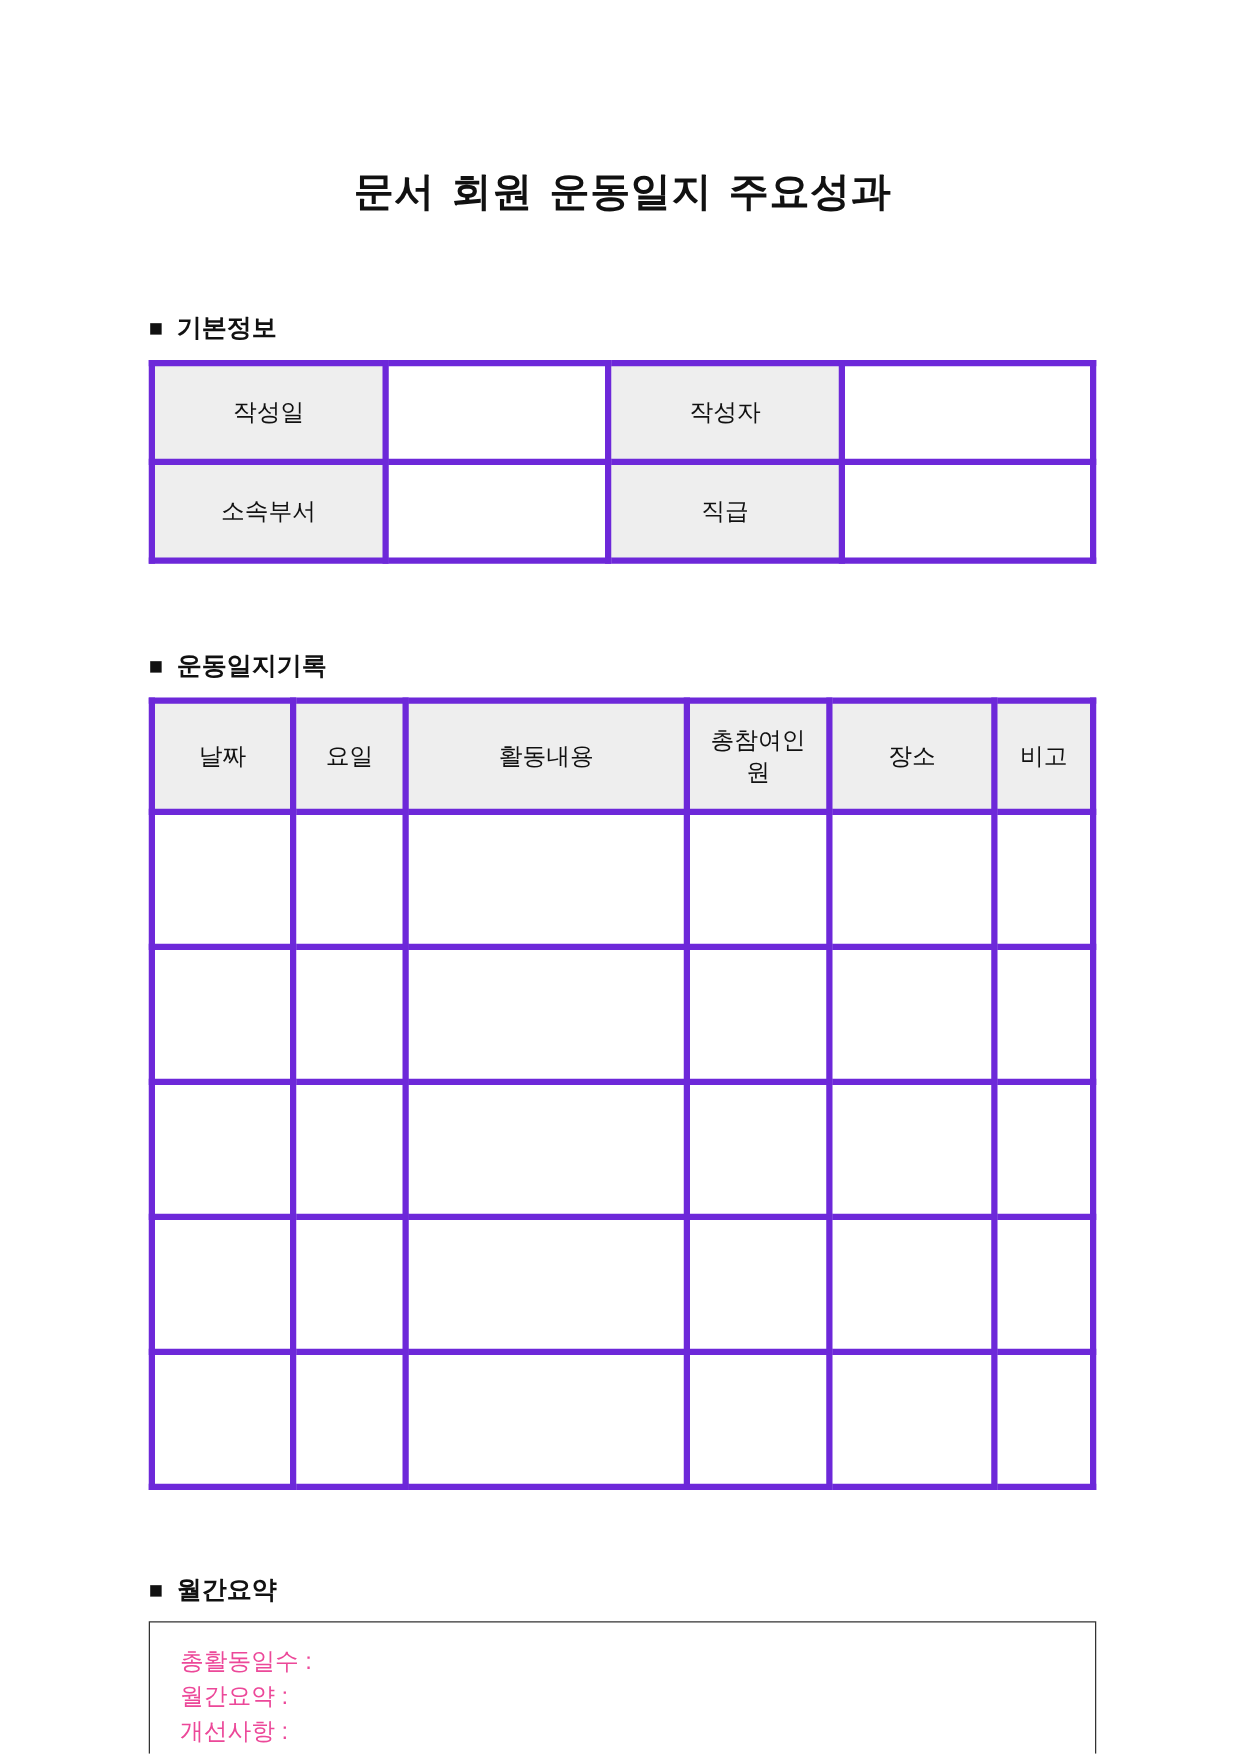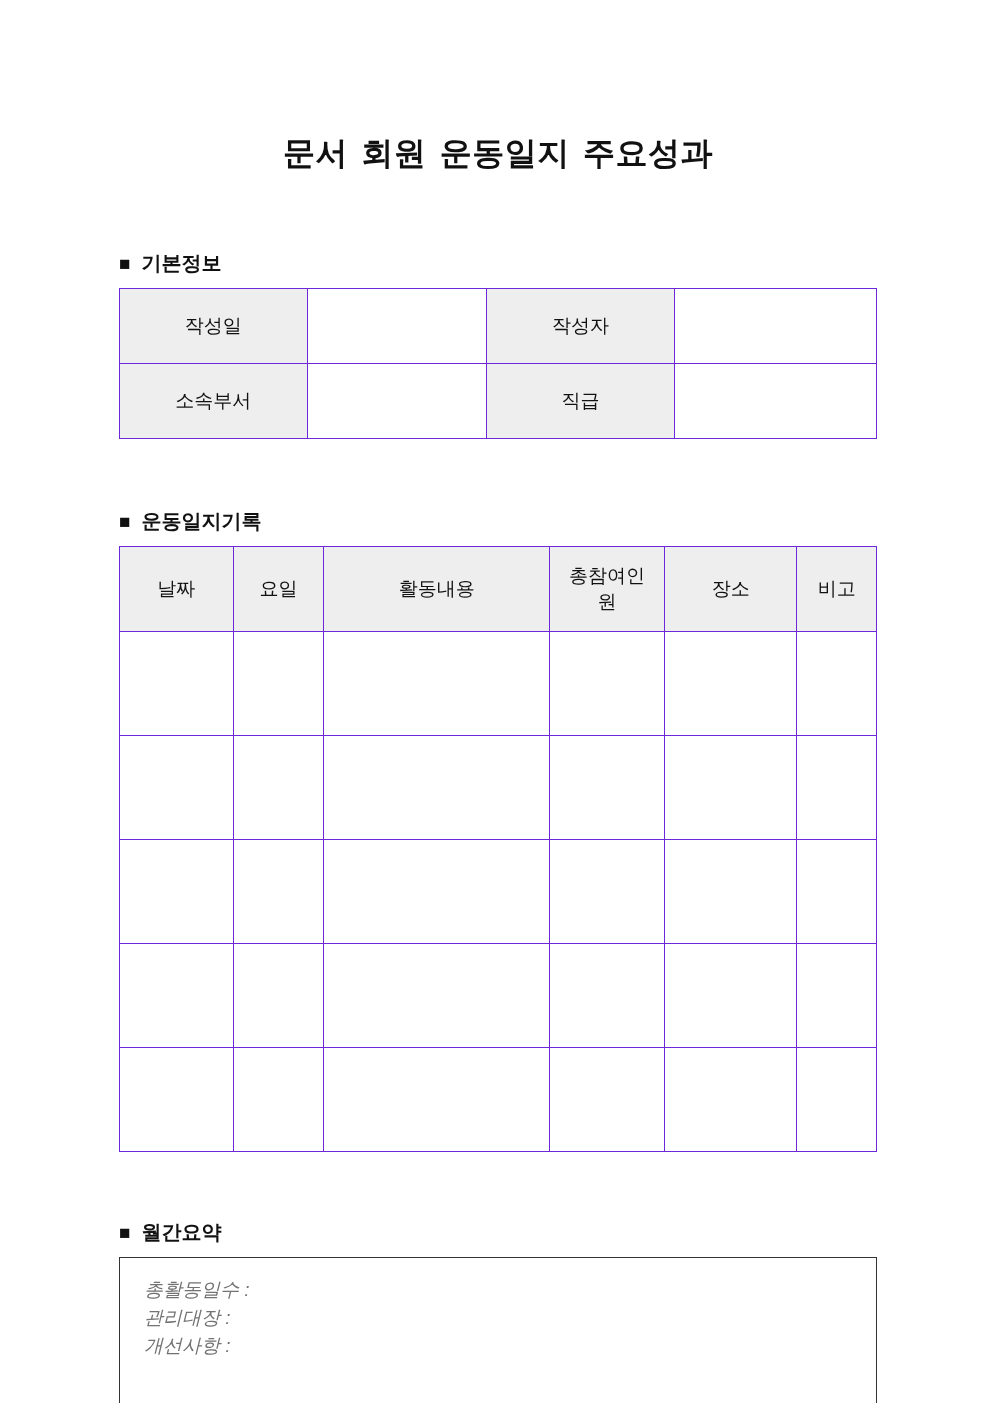--- a/index.html
+++ b/index.html
@@ -46,21 +46,21 @@
   .sec-summary  { margin-top: 68px; }
 
   table.grid {
     width: 758px;
     border-collapse: collapse;
     table-layout: fixed;
     font-size: 19px;
     color: #111111;
   }
   table.grid td, table.grid th {
-    border: 1px solid #6d28d9;
+    border: 5px solid #6d28d9;
     padding: 16px;
     font-weight: normal;
   }
   .info-table td { height: 42px; }
   .info-table td.lbl {
     background: #eeeeee;
     text-align: center;
     vertical-align: middle;
   }
   .info-table td.val { background: #ffffff; }
@@ -77,23 +77,22 @@
     width: 758px;
     height: 170px;
     margin-top: 10px;
     border: 1px solid #333333;
     background: #ffffff;
     padding: 18px 20px 0 24px;
   }
   .summary-line {
     font-size: 19px;
     line-height: 28px;
-    color: #737373;
+    color: #ec4899;
     white-space: pre;
-    font-style: italic;
   }
 </style>
 </head>
 <body>
 
 <div class="page">
 
   <h1 class="doc-title">문서 회원 운동일지 주요성과</h1>
 
   <section class="sec-basic">
@@ -194,18 +193,18 @@
     </table>
   </section>
 
   <section class="sec-summary">
     <div class="sec-heading">
       <span class="bullet">■</span>
       <span>월간요약</span>
     </div>
     <div class="summary-box">
       <div class="summary-line">총활동일수 :</div>
-      <div class="summary-line">관리대장 :</div>
+      <div class="summary-line">월간요약 :</div>
       <div class="summary-line">개선사항 :</div>
     </div>
   </section>
 
 </div>
 
 </body></html>

